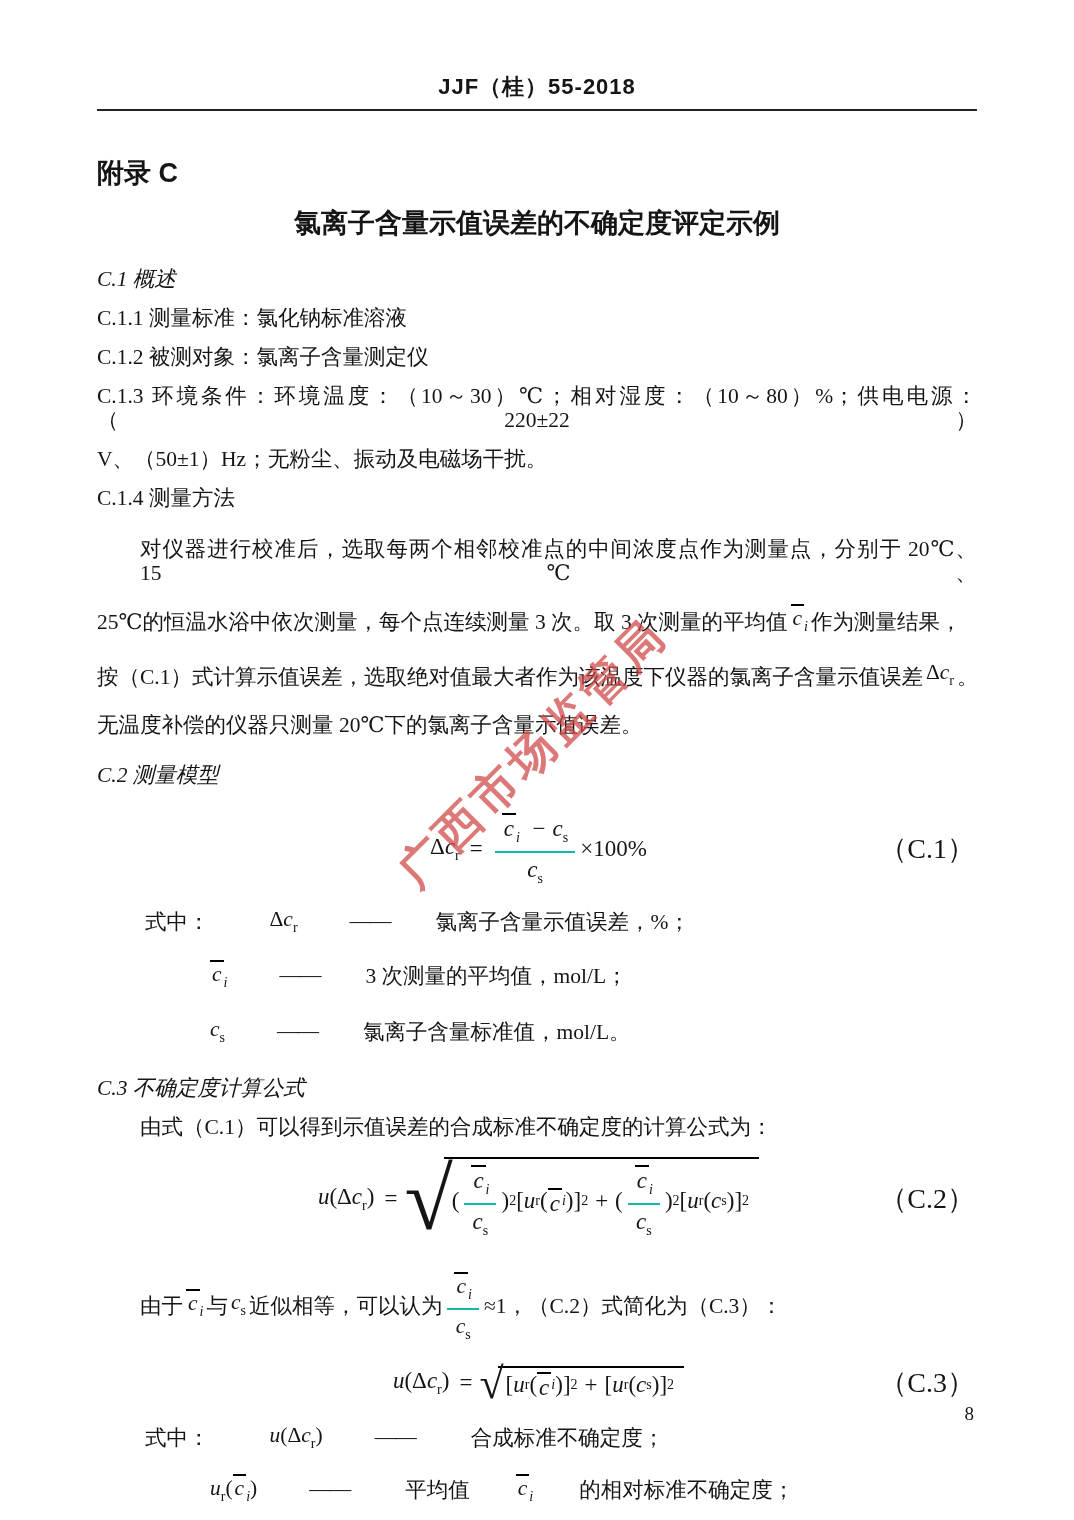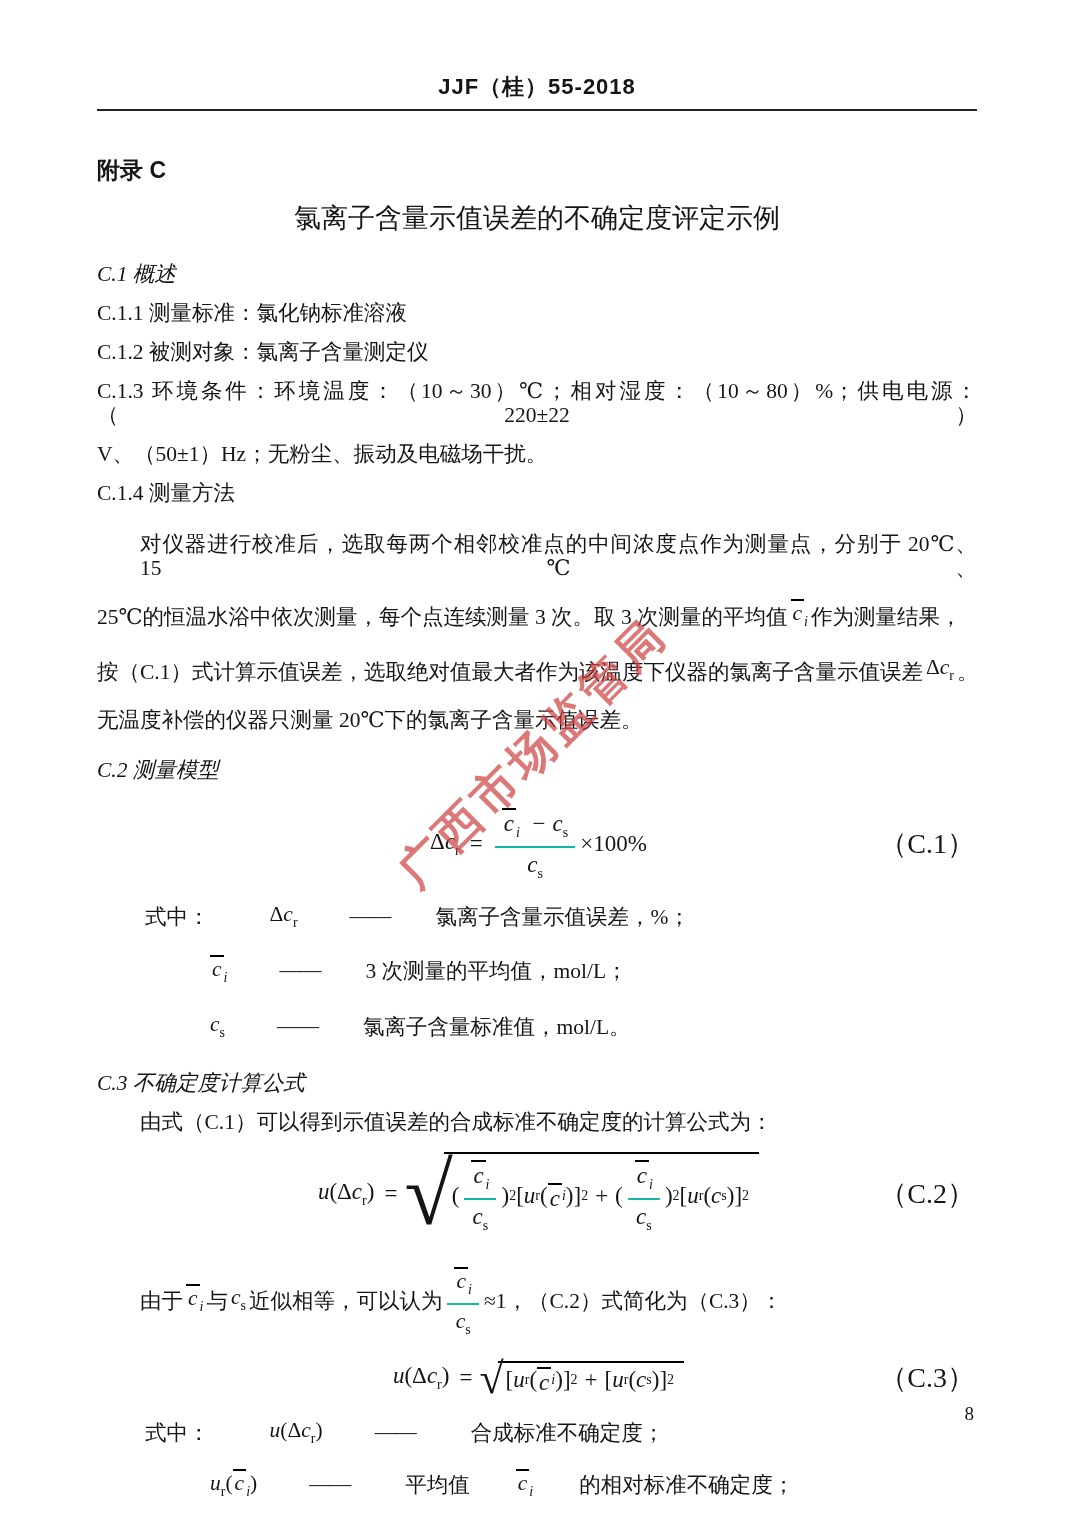--- a/index.html
+++ b/index.html
@@ -6,22 +6,22 @@
   .page{
     position:relative;width:1074px;height:1520px;margin:0 auto;background:#ffffff;
     font-family:"Liberation Serif","DejaVu Serif",serif;color:#151515;overflow:hidden;
   }
   .content{padding:0 97px;}
   
   .doc-header{padding-top:72px;text-align:center;font-family:"Liberation Sans","DejaVu Sans",sans-serif;
     font-weight:bold;font-size:22px;letter-spacing:1px;}
   .header-rule{margin:7px 97px 0;border-bottom:2.5px solid #222;height:0;}
   
-  .appendix-label{margin-top:44px;font-family:"Liberation Sans","DejaVu Sans",sans-serif;font-weight:bold;font-size:23px;}
-  .doc-title{margin-top:14px;text-align:center;font-family:"Liberation Sans","DejaVu Sans",sans-serif;font-weight:normal;font-size:27px;}
+  .appendix-label{margin-top:44px;font-family:"Liberation Sans","DejaVu Sans",sans-serif;font-weight:bold;font-size:27px;}
+  .doc-title{margin-top:14px;text-align:center;font-family:"Liberation Sans","DejaVu Sans",sans-serif;font-weight:bold;font-size:27px;}
   
   .line{font-size:21.5px;line-height:24px;margin-top:15px;}
   .gap-lg{margin-top:26px;font-style:italic;}
   .gap-xl{margin-top:27px;}
   .indent{padding-left:43px;}
   .fill{text-align:justify;text-align-last:justify;}
   .mline{display:flex;align-items:center;flex-wrap:nowrap;white-space:nowrap;}
   
   .var{font-style:italic;}
   .sub{font-size:14px;vertical-align:-6px;}

